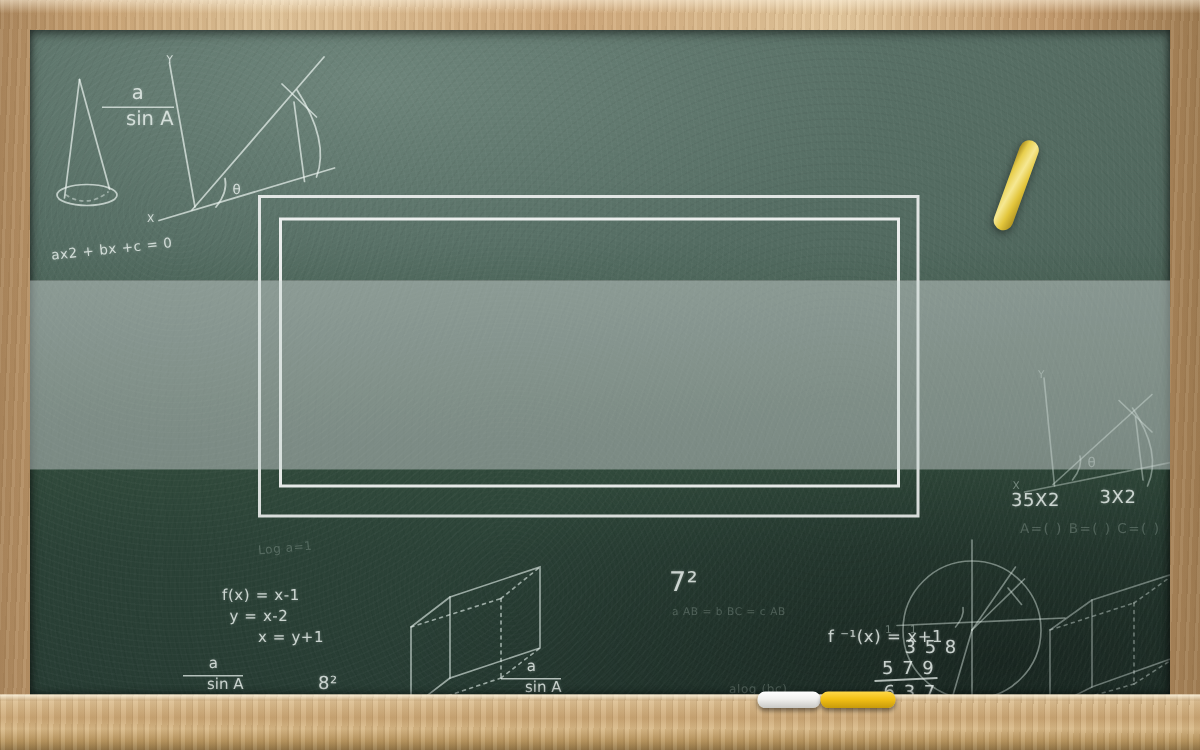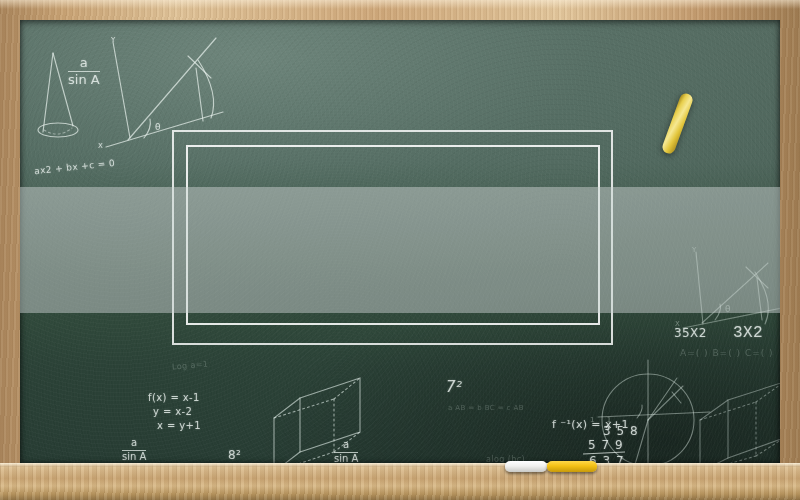--- a/index.html
+++ b/index.html
@@ -83,21 +83,21 @@
   }
   .ctext.dim   { color:rgba(215,228,222,.42); text-shadow:none; }
   .ctext.dimmer{ color:rgba(205,220,214,.26); text-shadow:none; }
 
   .frac { position:absolute; text-align:center; line-height:1.05;
           color:rgba(236,244,240,.80);
           font-family:"DejaVu Sans", sans-serif;
           text-shadow:0 0 2px rgba(255,255,255,.28); }
   .frac .num { display:block; }
   .frac .bar { display:block; height:1px; background:rgba(236,244,240,.72); margin:1px 0; }
-  .frac .den { display:block; }
+  .frac .den { display:block;margin-left:16px; }
 
   
   .rect-outer, .rect-inner {
     position:absolute;
     border:2px solid rgba(255,255,255,.82);
     background:transparent;
   }
   .rect-outer { left:172px; top:130px; width:441px; height:215px; }
   .rect-inner { left:186px; top:145px; width:414px; height:180px; border-color:rgba(255,255,255,.88); }
 
@@ -226,21 +226,21 @@
           <path d="M735 252 q20 30 10 52"></path>
           <path d="M726 247 L748 268"></path>
           <path d="M737 258 L742 300"></path>
         </g>
       </svg>
       <span class="ctext dim" style="left:672px; top:226px; font-size:7px;">Y</span>
       <span class="ctext dim" style="left:655px; top:300px; font-size:7px;">X</span>
       <span class="ctext dim" style="left:705px; top:284px; font-size:9px;">θ</span>
 
       <span class="ctext" style="left:654px; top:306px; font-size:12px;">35X2</span>
-      <span class="ctext" style="left:713px; top:304px; font-size:16px;font-family:Liberation Mono, monospace;">3X2</span>
+      <span class="ctext" style="left:713px; top:304px; font-size:12px;">3X2</span>
       <span class="ctext dimmer" style="left:660px; top:328px; font-size:9px; letter-spacing:1px;">A=( ) B=( ) C=( )</span>
       <span class="ctext dimmer" style="left:152px; top:341px; font-size:8px; transform:rotate(-5deg);">Log a=1</span>
 
       <svg width="760" height="444" viewBox="0 0 760 444">
         <g stroke="rgba(225,238,232,.44)" fill="none" stroke-width="1.1" stroke-linecap="round">
           <circle cx="628" cy="400" r="46"></circle>
           <path d="M628 340 L628 452"></path>
           <path d="M578 397 L690 392"></path>
           <path d="M628 400 L657 358"></path>
           <path d="M628 400 L663 366"></path>
@@ -266,29 +266,29 @@
           <path d="M280 378 L254 398 L254 452 L280 432"></path>
           <path d="M254 398 L314 379" stroke-dasharray="2 3"></path>
           <path d="M314 379 L340 358" stroke-dasharray="2 3"></path>
           <path d="M314 379 L314 432" stroke-dasharray="2 3"></path>
           <path d="M314 432 L254 452" stroke-dasharray="2 3"></path>
           <path d="M314 432 L340 412" stroke-dasharray="2 3"></path>
         </g>
       </svg>
       <span class="ctext" style="left:128px; top:372px; font-size:10px;">f(x) = x-1</span>
       <span class="ctext" style="left:133px; top:386px; font-size:10px;">y = x-2</span>
-      <span class="ctext" style="left:137px; top:400px; font-size:10px;">x = y+1</span>
-      <span class="ctext" style="left:426px; top:358px; font-size:15px;font-style:italic;">7²</span>
+      <span class="ctext" style="left:152px; top:400px; font-size:10px;">x = y+1</span>
+      <span class="ctext" style="left:426px; top:358px; font-size:18px;">7²</span>
       <span class="ctext dimmer" style="left:428px; top:384px; font-size:7px;">a AB = b BC = c AB</span>
       <div class="frac" style="left:102px; top:418px; font-size:10px;">
         <span class="num">a</span>
         <span class="bar"></span>
         <span class="den">sin A</span>
       </div>
-      <span class="ctext" style="left:208px; top:428px; font-size:12px;">8²</span>
+      <span class="ctext" style="left:192px; top:428px; font-size:12px;">8²</span>
       <div class="frac" style="left:314px; top:420px; font-size:10px;">
         <span class="num">a</span>
         <span class="bar"></span>
         <span class="den">sin A</span>
       </div>
 
       <span class="ctext" style="left:532px; top:398px; font-size:11px;">f ⁻¹(x) = x+1</span>
       <span class="ctext dim" style="left:570px; top:396px; font-size:7px; letter-spacing:5px;">1   1</span>
       <span class="ctext" style="left:565px; top:404px; font-size:12px; letter-spacing:1px;margin-left:18px;">3 5 8</span>
       <span class="ctext" style="left:568px; top:418px; font-size:12px; letter-spacing:1px;">5 7 9</span>

